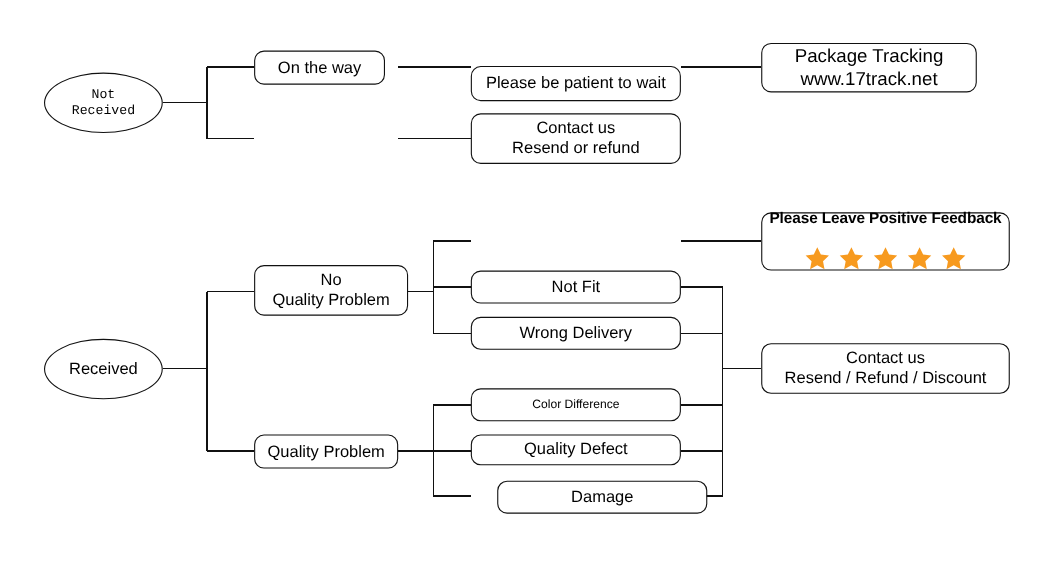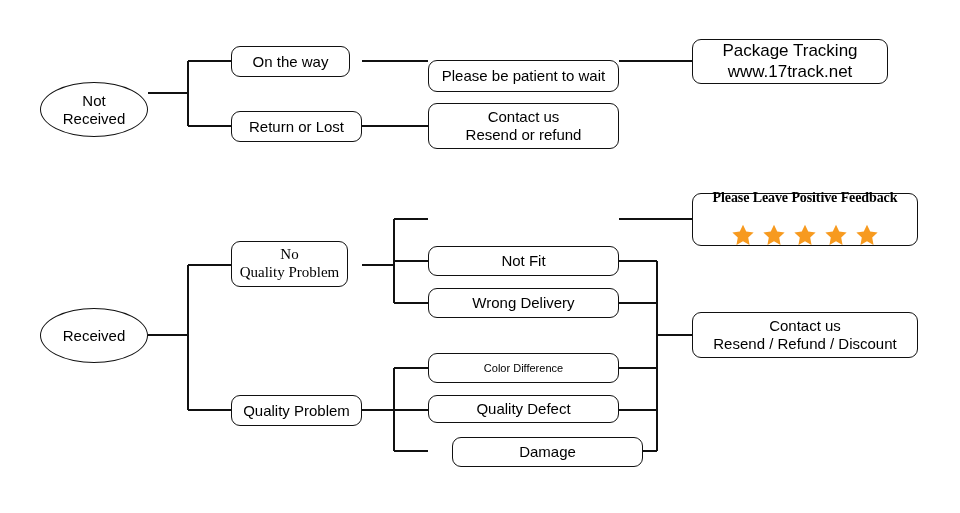--- a/index.html
+++ b/index.html
@@ -53,21 +53,20 @@
     flex-direction: column;
     align-items: center;
     justify-content: center;
   }
   .feedback-text {
     color: #000000;
     font-weight: 600;
     letter-spacing: -0.1px;
     line-height: 1;
     margin-bottom: 18px;
-    font-family: Liberation Serif, serif;
   }
   .stars {
     display: flex;
     gap: 5px;
     align-items: center;
     justify-content: center;
   }
   .star {
     display: block;
   }
@@ -110,38 +109,37 @@
       <path d="M619,261 L657,261"></path>
       <path d="M619,303 L657,303"></path>
       <path d="M619,368 L657,368"></path>
       <path d="M619,410 L657,410"></path>
       <path d="M619,451 L657,451"></path>
       <path d="M657,261 L657,451"></path>
       <path d="M657,335 L692,335"></path>
     </g>
   </svg>
 
-  <div class="node ellipse" style="left:40px; top:82px; width:108px; height:55px; font-size:15px;">Not
+  <div class="node ellipse" style="left:40px; top:66px; width:108px; height:55px; font-size:12px;font-family:Liberation Mono, monospace;">Not
 Received</div>
 
   <div class="node rounded" style="left:231px; top:46px; width:119px; height:31px; font-size:15px;">On the way</div>
 
-  <div class="node rounded" style="left:231px; top:111px; width:131px; height:31px; font-size:15px;">Return or Lost</div>
 
   <div class="node rounded" style="left:428px; top:60px; width:191px; height:32px; font-size:15px;">Please be patient to wait</div>
 
   <div class="node rounded" style="left:692px; top:39px; width:196px; height:45px; font-size:17px;">Package Tracking
 www.17track.net</div>
 
   <div class="node rounded" style="left:428px; top:103px; width:191px; height:46px; font-size:15px;">Contact us
 Resend or refund</div>
 
   <div class="node ellipse" style="left:40px; top:308px; width:108px; height:55px; font-size:15px;">Received</div>
 
-  <div class="node rounded" style="left:231px; top:241px; width:117px; height:46px; font-size:15px;font-family:Liberation Serif, serif;">No
+  <div class="node rounded" style="left:231px; top:241px; width:140px; height:46px; font-size:15px;">No
 Quality Problem</div>
 
   <div class="node rounded" style="left:231px; top:395px; width:131px; height:31px; font-size:15px;">Quality Problem</div>
 
 
   <div class="node rounded" style="left:428px; top:246px; width:191px; height:30px; font-size:15px;text-align:right;">Not Fit</div>
 
   <div class="node rounded" style="left:428px; top:288px; width:191px; height:30px; font-size:15px;text-align:right;">Wrong Delivery</div>
 
   <div class="node rounded" style="left:428px; top:353px; width:191px; height:30px; font-size:11px;">Color Difference</div>

